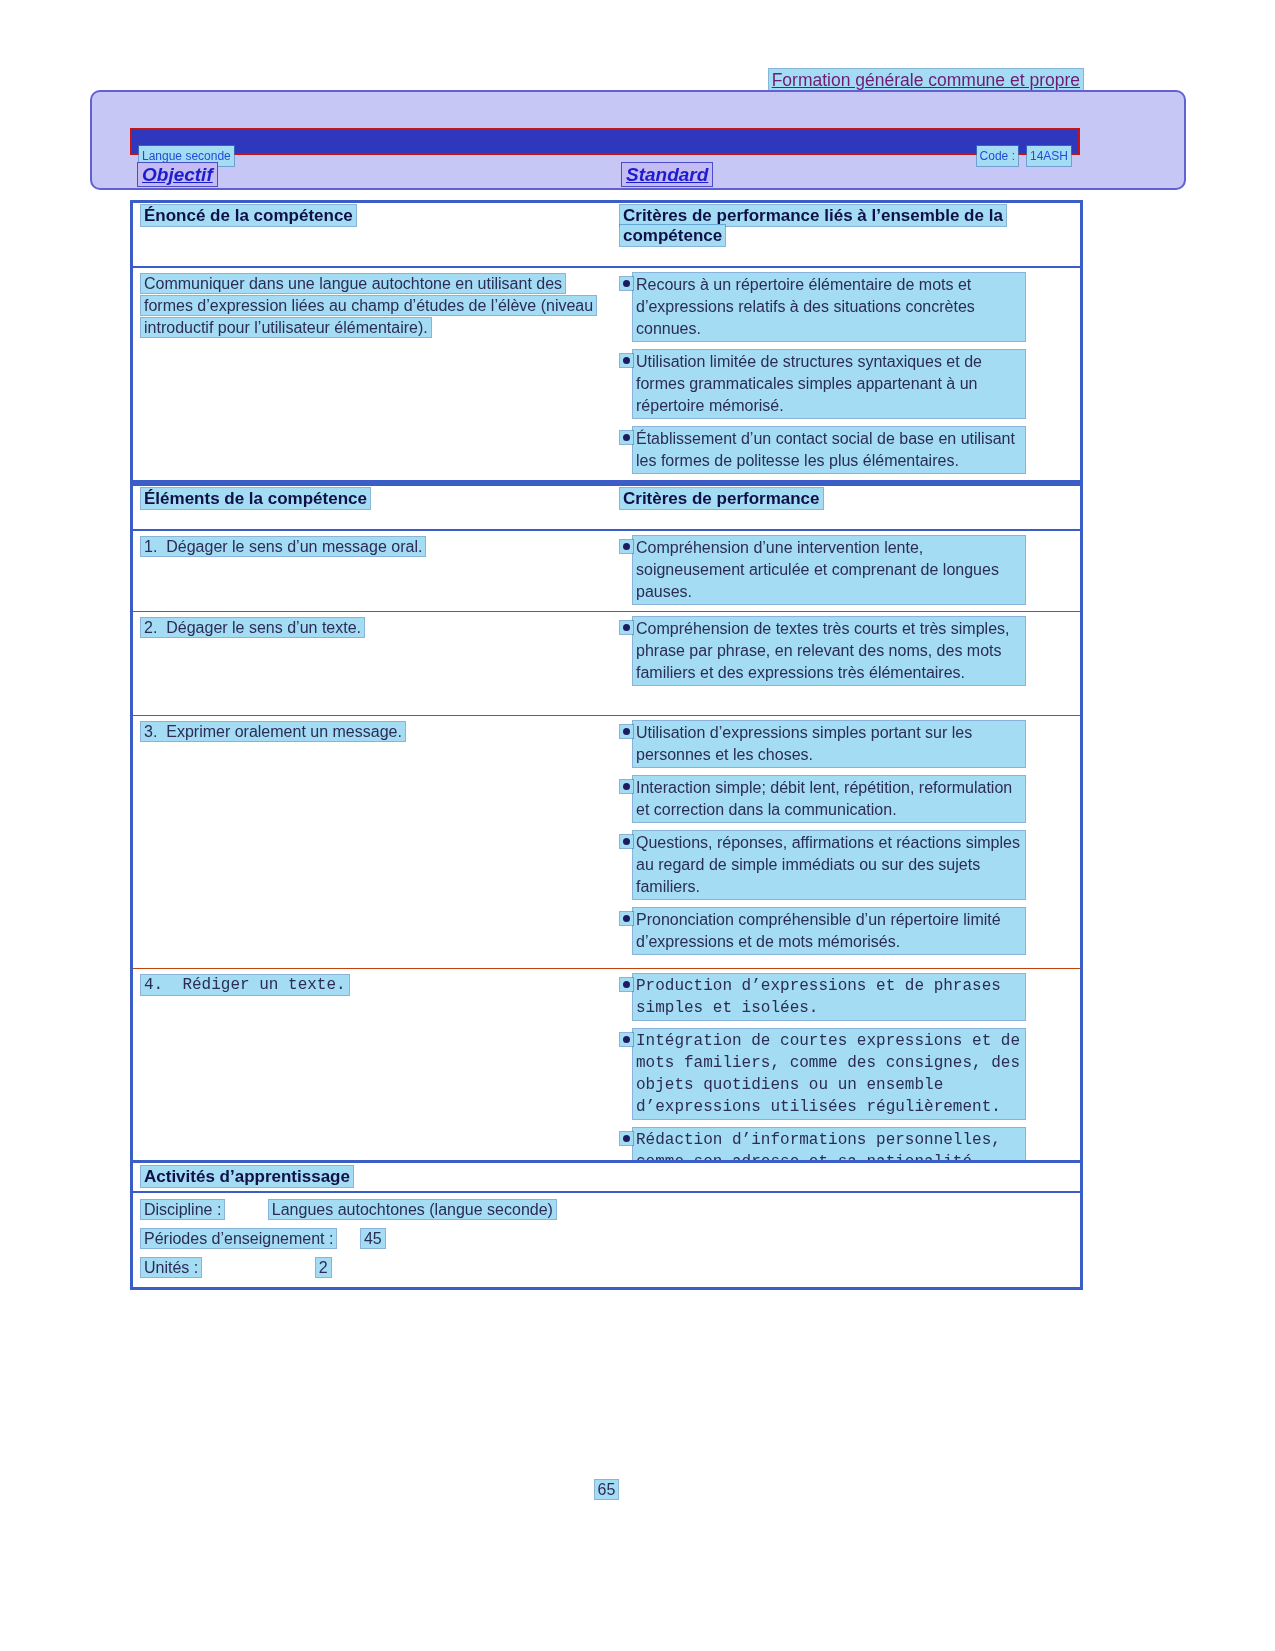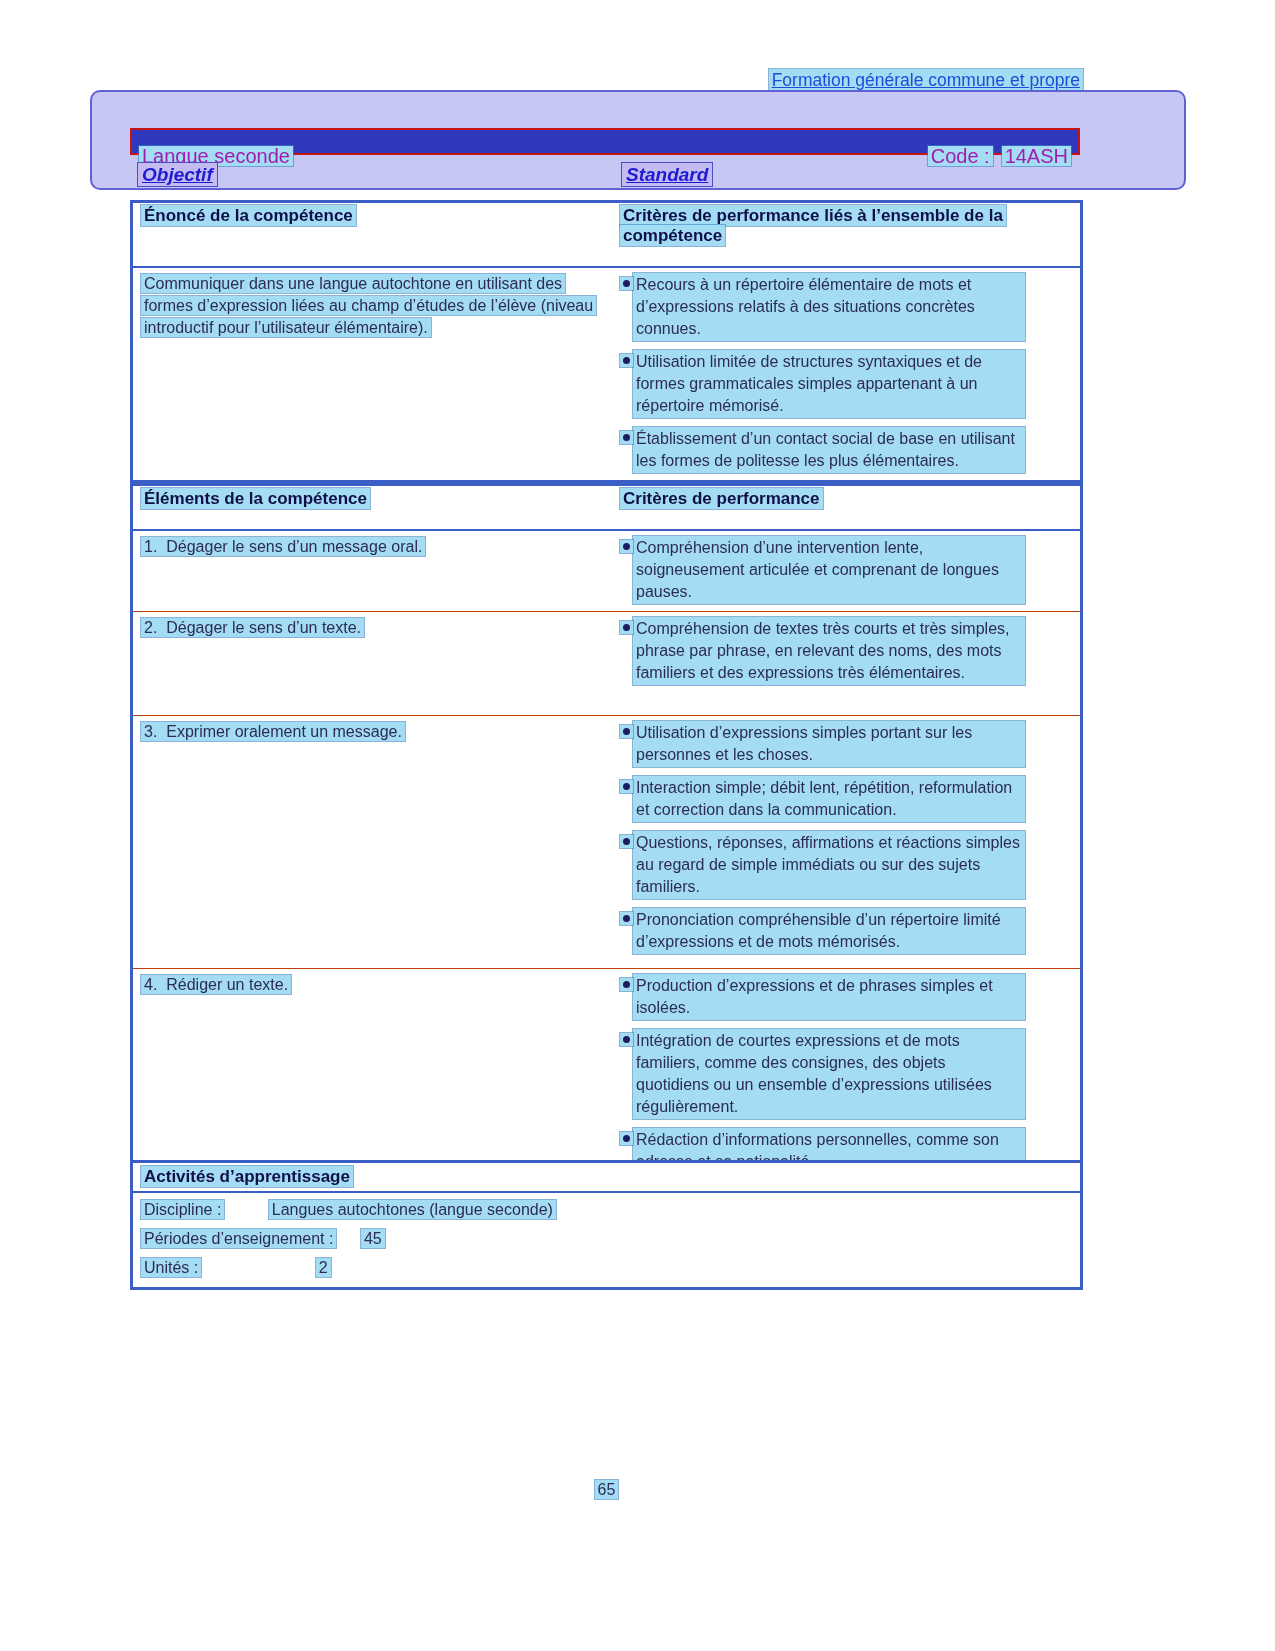--- a/index.html
+++ b/index.html
@@ -21,35 +21,35 @@
   }
   
   .hl2 {
     background:#c3bbf2;
     box-shadow:0 0 0 1px #4c4cc6;
     padding:1px 4px;
   }
 
   .doc-header {
     position:absolute; top:70px; right:192px;
-    font-size:17.5px; color:#1d4ed8; text-decoration:underline;
+    font-size:17.5px; color:#701a75; text-decoration:underline;
   }
 
   
   .title-box {
     position:absolute; left:90px; top:90px; width:1096px; height:100px;
     background:#c7c7f6; border:2px solid #6161d4; border-radius:10px;
   }
   .code-bar {
     position:absolute; left:38px; top:36px; width:950px; height:27px;
     background:#2f37bd; border:2px solid #c41414;
     display:flex; justify-content:space-between; align-items:center;
     padding:0 7px;
   }
-  .bar-text { font-size:20px; color:#a21caf; line-height:18px;margin-top:28px; }
+  .bar-text { font-size:12px; color:#1d4ed8; line-height:18px;margin-top:28px; }
   .bar-right { display:flex; gap:9px; }
   .obj-std-heading {
     position:absolute; top:71px;
     font-size:19px; font-weight:bold; font-style:italic;
     text-decoration:underline; color:#1d1dcf; line-height:21px;
   }
   .obj { left:46px; }
   .std { left:530px; }
 
   
@@ -57,21 +57,21 @@
     position:absolute; left:130px; width:953px;
     border:3px solid #3a5ec6; background:#fff;
   }
   .t1 { top:200px; min-height:277px; }
   .t2 { top:483px; min-height:672px; }
   .t3 { top:1160px; min-height:122px; }
 
   .row { display:grid; grid-template-columns:479px 1fr; }
   .thead { border-bottom:2px solid #3a5ec6; }
   .t2 .brow { border-bottom:1px solid #c2410c; }
-  .t2 .brow:last-child { border-bottom:none; }
+  .t2 .brow:last-child { border-bottom:none;font-family:Liberation Mono, monospace; }
 
   .cell { padding:5px 10px 7px 8px; }
   .thead .cell { padding:3px 10px 20px 8px; }
 
   .hdr { font-size:17px; font-weight:bold; color:#101048; line-height:20px; }
   .bodytxt { font-size:16px; color:#2c2c55; line-height:22px; }
   .c1 .bodytxt { display:inline; }
   .c1-inner { max-width:442px; }
 
   .t1 .thead { min-height:46px; }

